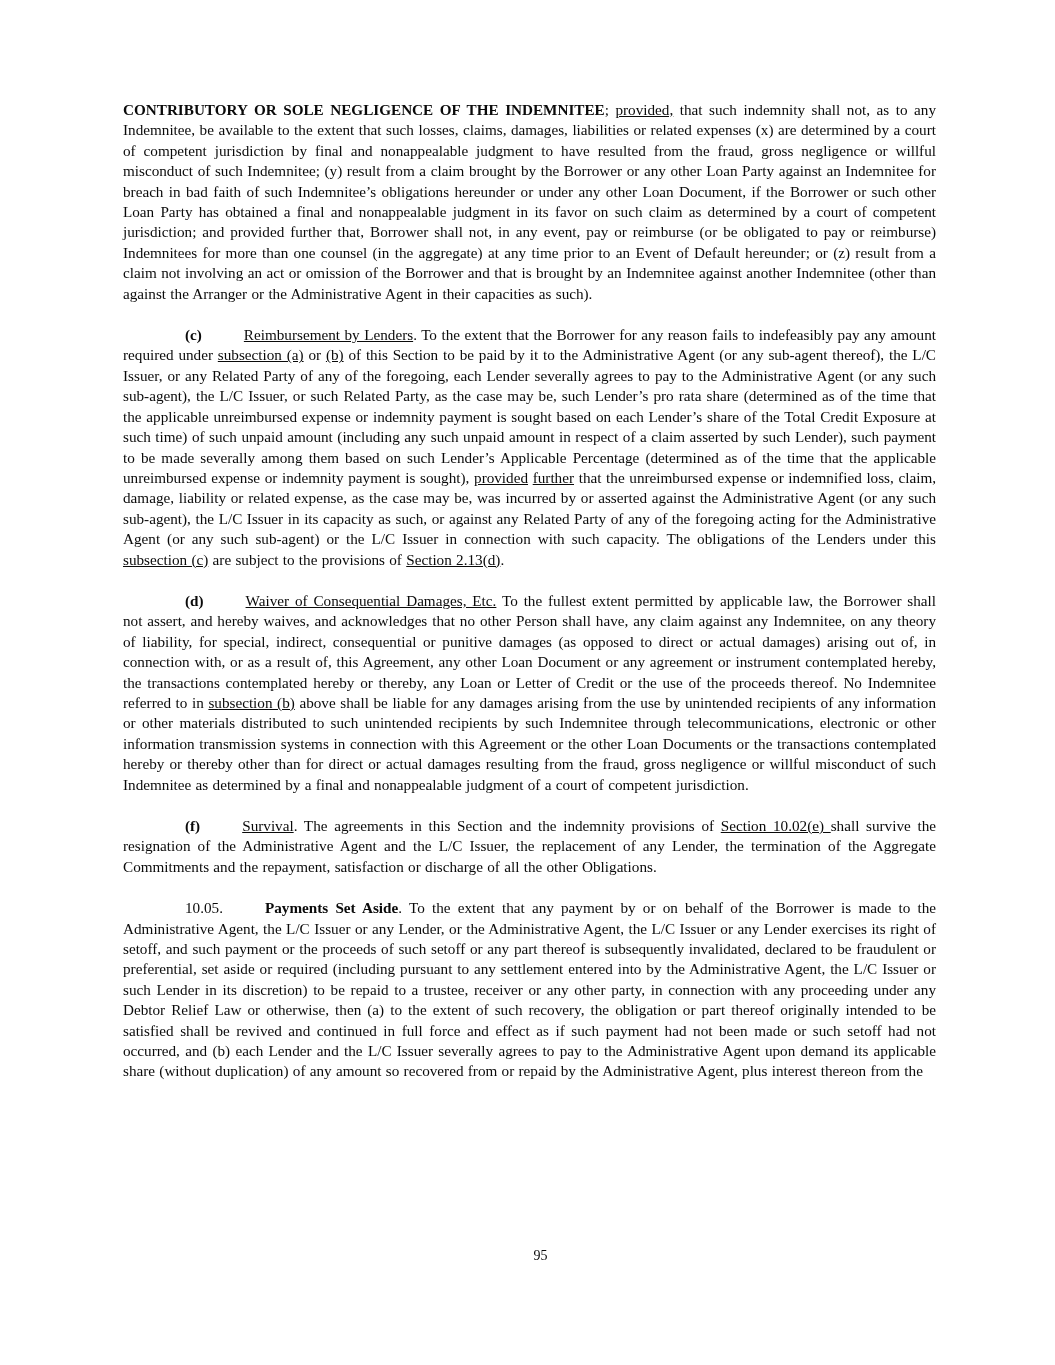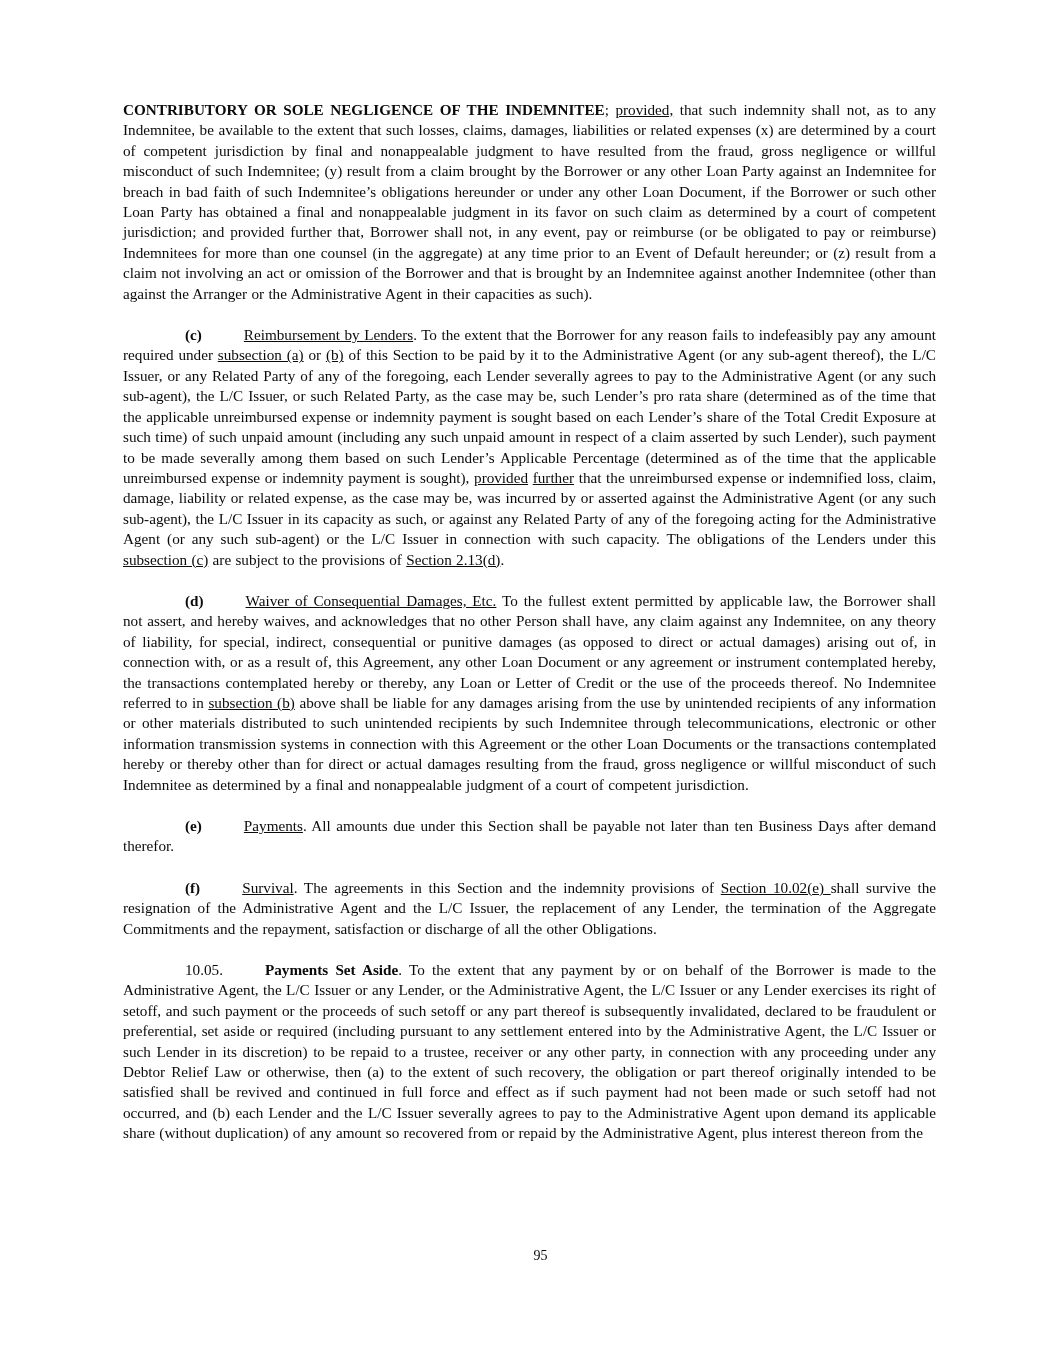--- a/index.html
+++ b/index.html
@@ -43,20 +43,19 @@
   }
 </style>
 </head>
 <body>
 
 <div class="page">
   <div class="content">
       <p class="para"><span class="b">CONTRIBUTORY OR SOLE NEGLIGENCE OF THE INDEMNITEE</span><span class="">; </span><span class="u">provided,</span><span class=""> that such indemnity shall not, as to any Indemnitee, be available to the extent that such losses, claims, damages, liabilities or related expenses (x) are determined by a court of competent jurisdiction by final and nonappealable judgment to have resulted from the fraud, gross negligence or willful misconduct of such Indemnitee; (y) result from a claim brought by the Borrower or any other Loan Party against an Indemnitee for breach in bad faith of such Indemnitee’s obligations hereunder or under any other Loan Document, if the Borrower or such other Loan Party has obtained a final and nonappealable judgment in its favor on such claim as determined by a court of competent jurisdiction; and provided further that, Borrower shall not, in any event, pay or reimburse (or be obligated to pay or reimburse) Indemnitees for more than one counsel (in the aggregate) at any time prior to an Event of Default hereunder; or (z) result from a claim not involving an act or omission of the Borrower and that is brought by an Indemnitee against another Indemnitee (other than against the Arranger or the Administrative Agent in their capacities as such).</span></p>
       <p class="para indent"><span class="b">(c)</span><span class="tab"></span><span class="u">Reimbursement by Lenders</span><span class="">. To the extent that the Borrower for any reason fails to indefeasibly pay any amount required under </span><span class="u">subsection (a)</span><span class=""> or </span><span class="u">(b)</span><span class=""> of this Section to be paid by it to the Administrative Agent (or any sub-agent thereof), the L/C Issuer, or any Related Party of any of the foregoing, each Lender severally agrees to pay to the Administrative Agent (or any such sub-agent), the L/C Issuer, or such Related Party, as the case may be, such Lender’s pro rata share (determined as of the time that the applicable unreimbursed expense or indemnity payment is sought based on each Lender’s share of the Total Credit Exposure at such time) of such unpaid amount (including any such unpaid amount in respect of a claim asserted by such Lender), such payment to be made severally among them based on such Lender’s Applicable Percentage (determined as of the time that the applicable unreimbursed expense or indemnity payment is sought), </span><span class="u">provided</span><span class=""> </span><span class="u">further</span><span class=""> that the unreimbursed expense or indemnified loss, claim, damage, liability or related expense, as the case may be, was incurred by or asserted against the Administrative Agent (or any such sub-agent), the L/C Issuer in its capacity as such, or against any Related Party of any of the foregoing acting for the Administrative Agent (or any such sub-agent) or the L/C Issuer in connection with such capacity. The obligations of the Lenders under this </span><span class="u">subsection (c)</span><span class=""> are subject to the provisions of </span><span class="u">Section 2.13(d)</span><span class="">.</span></p>
       <p class="para indent"><span class="b">(d)</span><span class="tab"></span><span class="u">Waiver of Consequential Damages, Etc.</span><span class=""> To the fullest extent permitted by applicable law, the Borrower shall not assert, and hereby waives, and acknowledges that no other Person shall have, any claim against any Indemnitee, on any theory of liability, for special, indirect, consequential or punitive damages (as opposed to direct or actual damages) arising out of, in connection with, or as a result of, this Agreement, any other Loan Document or any agreement or instrument contemplated hereby, the transactions contemplated hereby or thereby, any Loan or Letter of Credit or the use of the proceeds thereof. No Indemnitee referred to in </span><span class="u">subsection (b)</span><span class=""> above shall be liable for any damages arising from the use by unintended recipients of any information or other materials distributed to such unintended recipients by such Indemnitee through telecommunications, electronic or other information transmission systems in connection with this Agreement or the other Loan Documents or the transactions contemplated hereby or thereby other than for direct or actual damages resulting from the fraud, gross negligence or willful misconduct of such Indemnitee as determined by a final and nonappealable judgment of a court of competent jurisdiction.</span></p>
-      <p class="para indent"><span class="b">(e)</span><span class="tab"></span><span class="u">Payments</span><span class="">. All amounts due under this Section shall be payable not later than ten Business Days after demand therefor.</span></p>
       <p class="para indent"><span class="b">(f)</span><span class="tab"></span><span class="u">Survival</span><span class="">. The agreements in this Section and the indemnity provisions of </span><span class="u">Section 10.02(e) </span><span class="">shall survive the resignation of the Administrative Agent and the L/C Issuer, the replacement of any Lender, the termination of the Aggregate Commitments and the repayment, satisfaction or discharge of all the other Obligations.</span></p>
       <p class="para indent"><span class="">10.05.</span><span class="tab"></span><span class="b">Payments Set Aside</span><span class="">. To the extent that any payment by or on behalf of the Borrower is made to the Administrative Agent, the L/C Issuer or any Lender, or the Administrative Agent, the L/C Issuer or any Lender exercises its right of setoff, and such payment or the proceeds of such setoff or any part thereof is subsequently invalidated, declared to be fraudulent or preferential, set aside or required (including pursuant to any settlement entered into by the Administrative Agent, the L/C Issuer or such Lender in its discretion) to be repaid to a trustee, receiver or any other party, in connection with any proceeding under any Debtor Relief Law or otherwise, then (a) to the extent of such recovery, the obligation or part thereof originally intended to be satisfied shall be revived and continued in full force and effect as if such payment had not been made or such setoff had not occurred, and (b) each Lender and the L/C Issuer severally agrees to pay to the Administrative Agent upon demand its applicable share (without duplication) of any amount so recovered from or repaid by the Administrative Agent, plus interest thereon from the</span></p>
     </div>
   <div class="footer">
     <span>95</span>
   </div>
 </div>
 
 </body></html>

